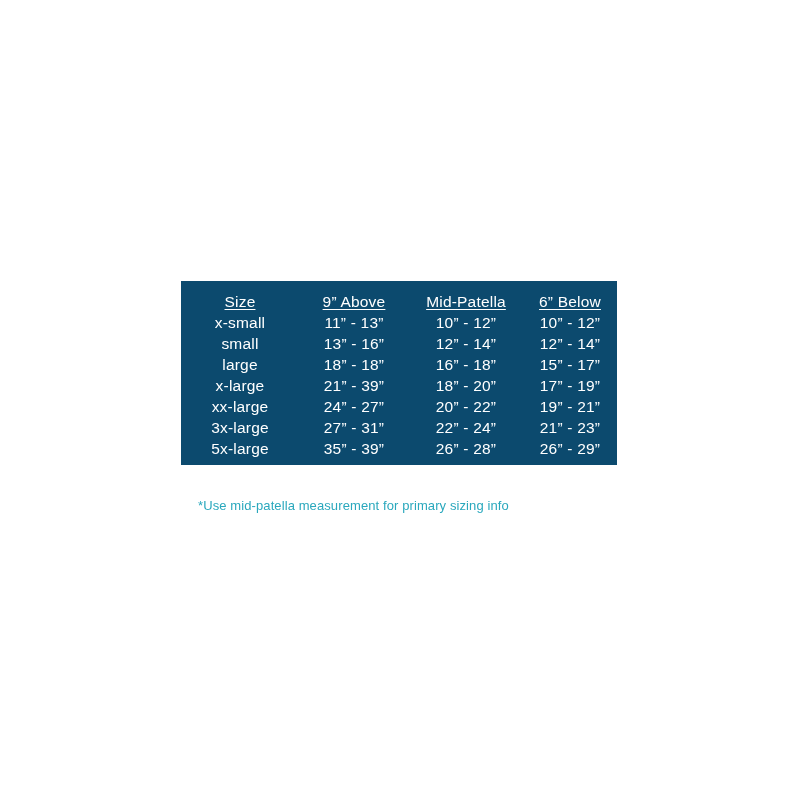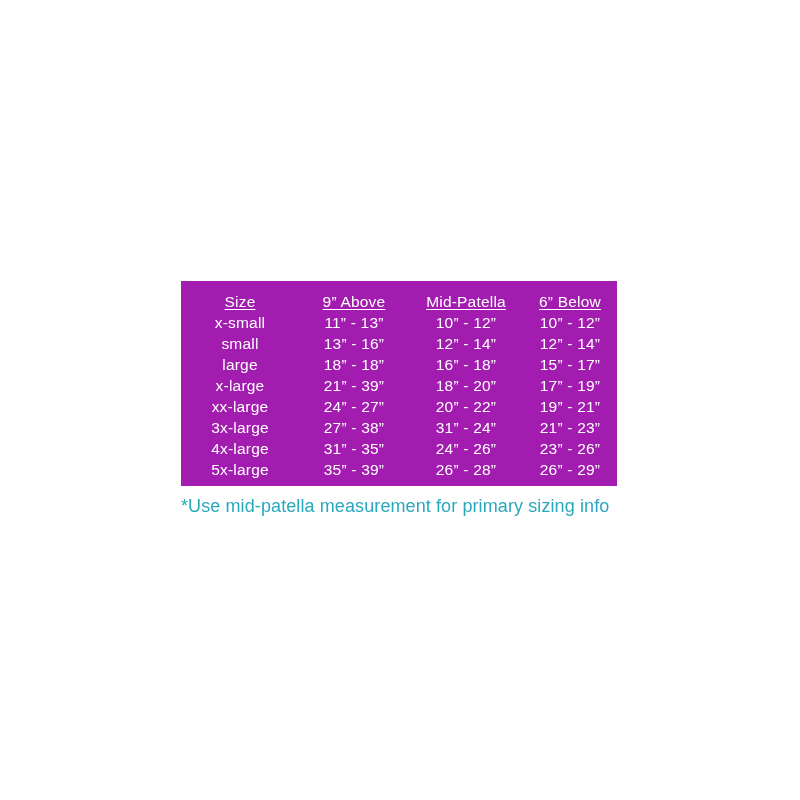--- a/index.html
+++ b/index.html
@@ -17,21 +17,21 @@
 
   #size-chart-wrap {
     position: absolute;
     left: 181px;
     top: 281px;
     width: 436px;
   }
 
   #size-table {
     width: 436px;
-    background: #a21caf;
+    background: #0c4a6e;
     border-collapse: collapse;
     table-layout: fixed;
     padding: 0;
   }
 
   #size-table col.c-size   { width: 118px; }
   #size-table col.c-above  { width: 110px; }
   #size-table col.c-mid    { width: 114px; }
   #size-table col.c-below  { width: 94px;  }
 
@@ -59,24 +59,24 @@
   }
 
   #size-table tbody tr:last-child td {
     padding-bottom: 3px;
     height: 24px;
     vertical-align: top;
   }
 
   .footnote {
     position: absolute;
-    left: 181px;
+    left: 198px;
     top: 498px;
     color: #2aa8bd;
-    font-size: 18px;
+    font-size: 13px;
     line-height: 16px;
     white-space: nowrap;
     letter-spacing: 0.1px;
   }
 </style>
 </head>
 <body>
 
 <div id="size-chart-wrap">
   <table id="size-table">
@@ -120,29 +120,23 @@
         <td>17” - 19”</td>
       </tr>
       <tr>
         <td>xx-large</td>
         <td>24” - 27”</td>
         <td>20” - 22”</td>
         <td>19” - 21”</td>
       </tr>
       <tr>
         <td>3x-large</td>
-        <td>27” - 38”</td>
-        <td>31” - 24”</td>
+        <td>27” - 31”</td>
+        <td>22” - 24”</td>
         <td>21” - 23”</td>
-      </tr>
-      <tr>
-        <td>4x-large</td>
-        <td>31” - 35”</td>
-        <td>24” - 26”</td>
-        <td>23” - 26”</td>
       </tr>
       <tr>
         <td>5x-large</td>
         <td>35” - 39”</td>
         <td>26” - 28”</td>
         <td>26” - 29”</td>
       </tr>
     </tbody>
   </table>
 </div>

